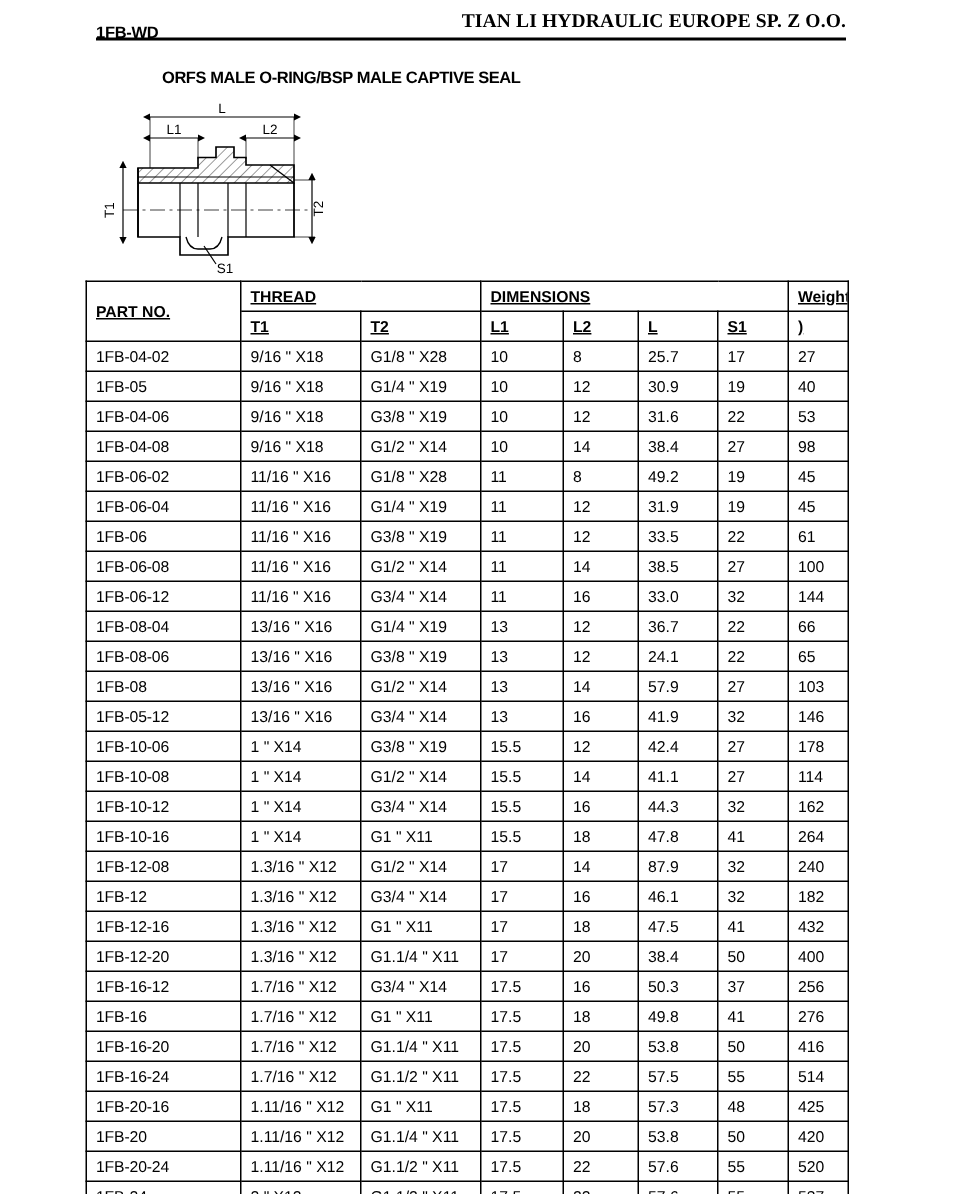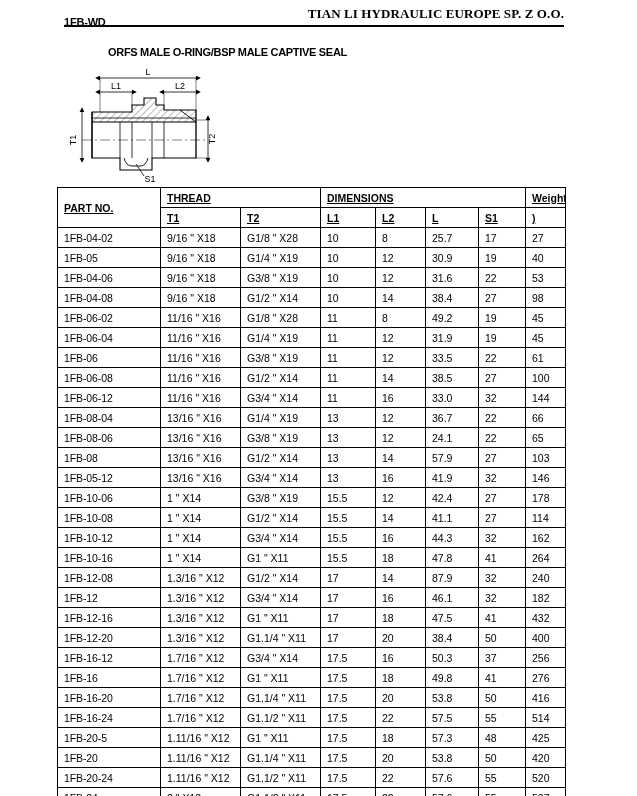--- a/index.html
+++ b/index.html
@@ -479,21 +479,21 @@
           <td class="part-cell">1FB-16-24</td>
           <td>1.7/16 " X12</td>
           <td>G1.1/2 " X11</td>
           <td>17.5</td>
           <td>22</td>
           <td>57.5</td>
           <td>55</td>
           <td>514</td>
         </tr>
         <tr>
-          <td class="part-cell">1FB-20-5</td>
+          <td class="part-cell">1FB-20-16</td>
           <td>1.11/16 " X12</td>
           <td>G1 " X11</td>
           <td>17.5</td>
           <td>18</td>
           <td>57.3</td>
           <td>48</td>
           <td>425</td>
         </tr>
         <tr>
           <td class="part-cell">1FB-20</td>

